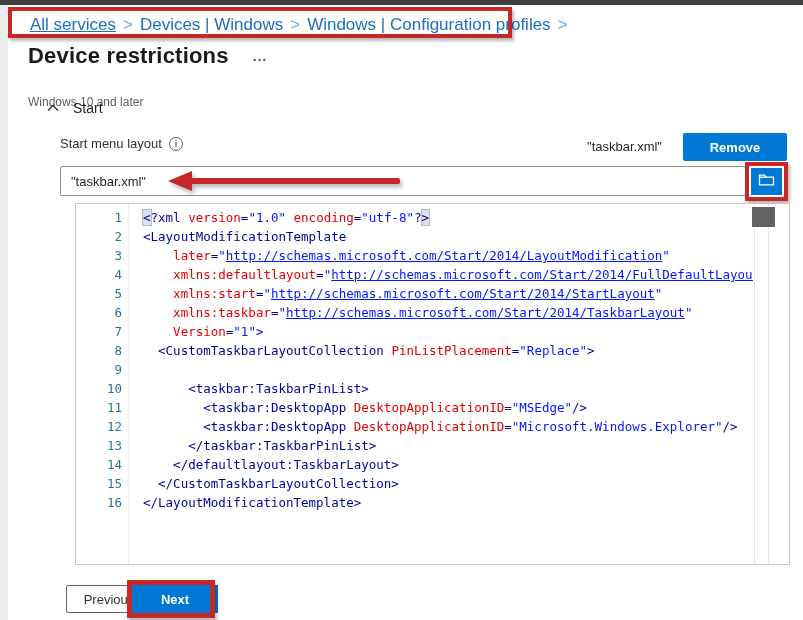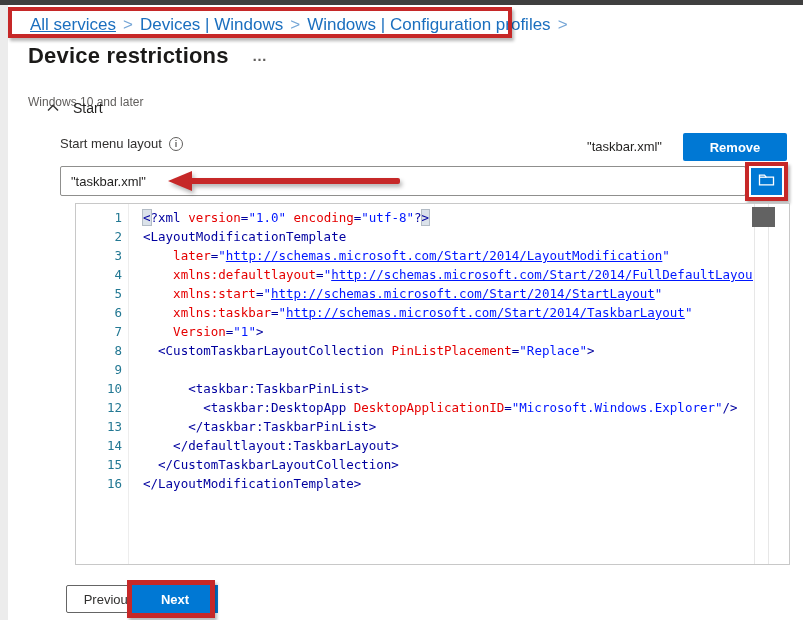--- a/index.html
+++ b/index.html
@@ -162,20 +162,24 @@
           <span class="line-content"><span class="tk-plain">  </span><span class="tk-tag">&lt;CustomTaskbarLayoutCollection</span><span class="tk-plain"> </span><span class="tk-attr">PinListPlacement</span><span class="tk-eq">=</span><span class="tk-str">"Replace"</span><span class="tk-tag">&gt;</span></span>
         </div>
         <div class="code-line">
           <span class="gutter">9</span>
         </div>
         <div class="code-line">
           <span class="gutter">10</span>
           <span class="line-content"><span class="tk-plain">      </span><span class="tk-tag">&lt;taskbar:TaskbarPinList&gt;</span></span>
         </div>
         <div class="code-line">
+          <span class="gutter">11</span>
+          <span class="line-content"><span class="tk-plain">        </span><span class="tk-tag">&lt;taskbar:DesktopApp</span><span class="tk-plain"> </span><span class="tk-attr">DesktopApplicationID</span><span class="tk-eq">=</span><span class="tk-str">"MSEdge"</span><span class="tk-tag">/&gt;</span></span>
+        </div>
+        <div class="code-line">
           <span class="gutter">12</span>
           <span class="line-content"><span class="tk-plain">        </span><span class="tk-tag">&lt;taskbar:DesktopApp</span><span class="tk-plain"> </span><span class="tk-attr">DesktopApplicationID</span><span class="tk-eq">=</span><span class="tk-str">"Microsoft.Windows.Explorer"</span><span class="tk-tag">/&gt;</span></span>
         </div>
         <div class="code-line">
           <span class="gutter">13</span>
           <span class="line-content"><span class="tk-plain">      </span><span class="tk-tag">&lt;/taskbar:TaskbarPinList&gt;</span></span>
         </div>
         <div class="code-line">
           <span class="gutter">14</span>
           <span class="line-content"><span class="tk-plain">    </span><span class="tk-tag">&lt;/defaultlayout:TaskbarLayout&gt;</span></span>

